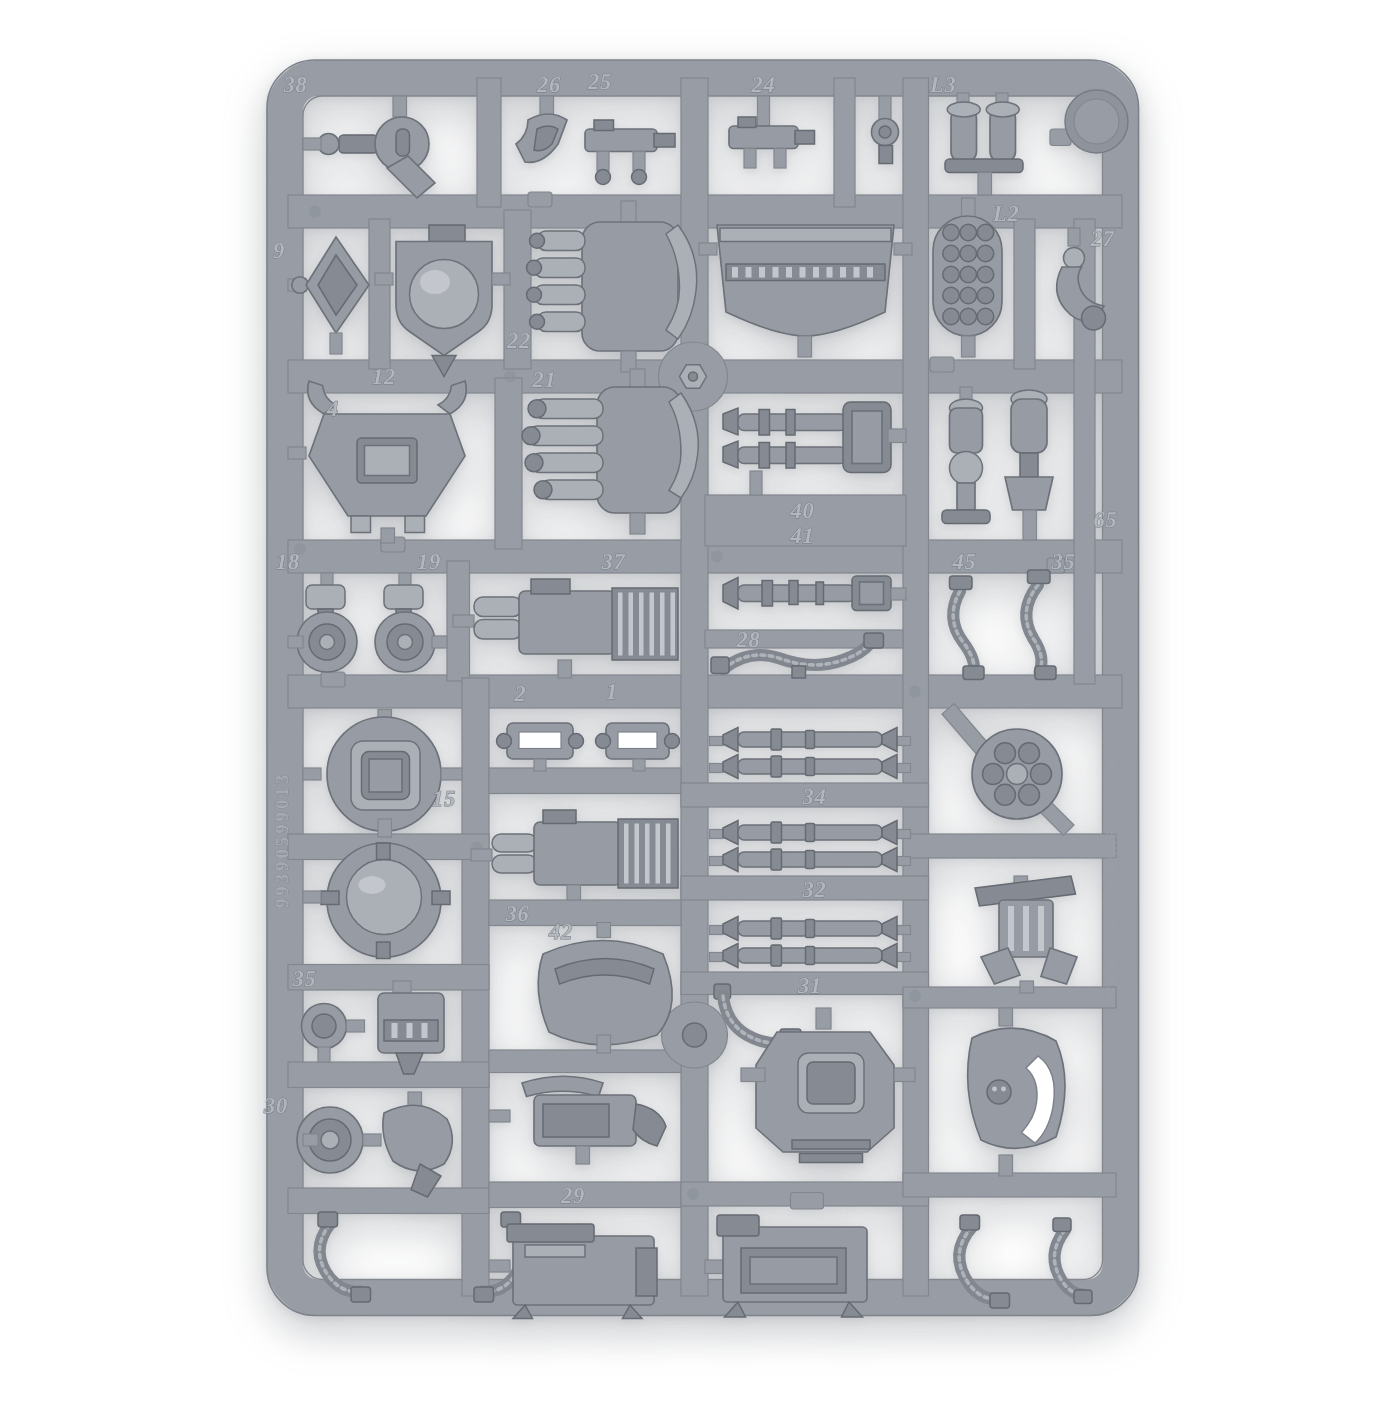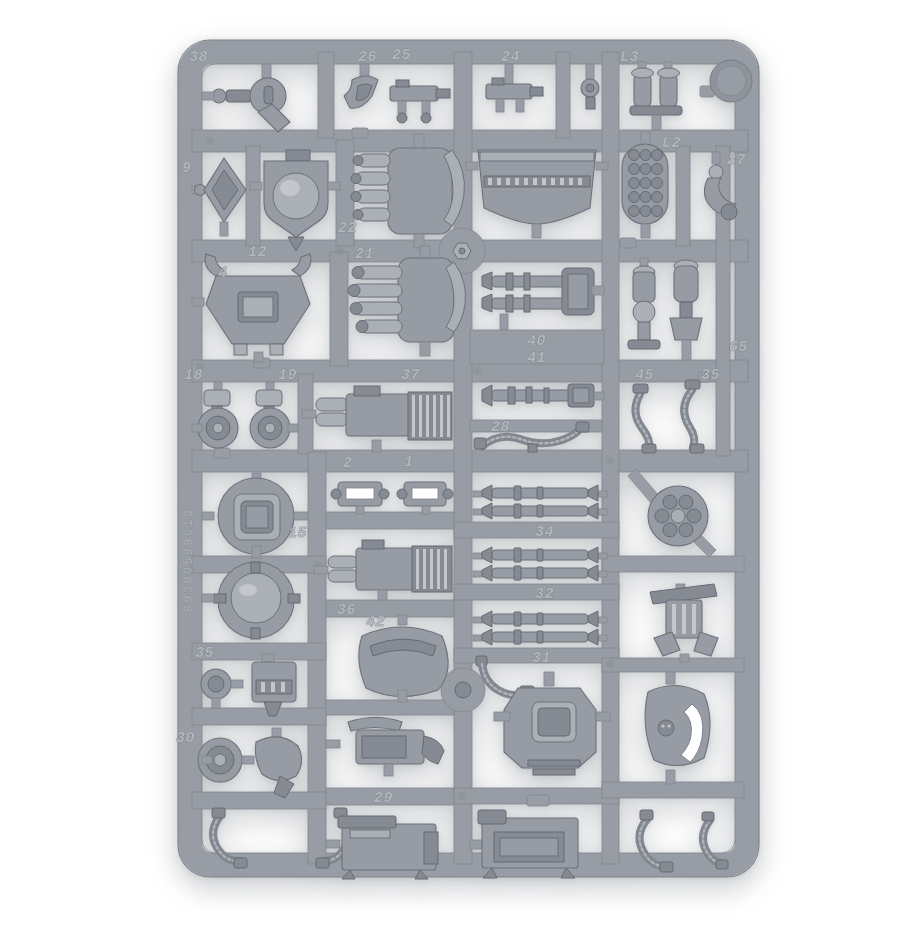--- a/index.html
+++ b/index.html
@@ -1,17 +1,17 @@
 <!DOCTYPE html>
 <html><head>
 <meta charset="utf-8">
 <style>
   html,body{margin:0;padding:0;background:#ffffff;}
   .stage{width:920px;height:950px;background:#ffffff;position:relative;overflow:hidden;
-         font-family:Liberation Mono, monospace;}
+         font-family:Liberation Serif, serif;}
   svg.sprue{position:absolute;left:0;top:0;
     filter:drop-shadow(0 10px 14px rgba(104,109,117,.32)) drop-shadow(0 2px 3px rgba(104,109,117,.18));}
   .bar{fill:#989da5;stroke:#82878f;stroke-width:.8;}
   .pl{fill:#979ca4;stroke:#6d727a;stroke-width:1.1;}
   .pd{fill:#868b93;stroke:#666b73;stroke-width:1;}
   .ph{fill:#abb0b7;stroke:#6d727a;stroke-width:1;}
   .hl{fill:#c3c7cd;stroke:none;}
   .hole{fill:#ffffff;stroke:#7c818a;stroke-width:.8;}
   .pin{fill:#8a8f97;opacity:.55;}
   .hose{fill:none;stroke:#82878f;stroke-width:8;stroke-linecap:round;}

